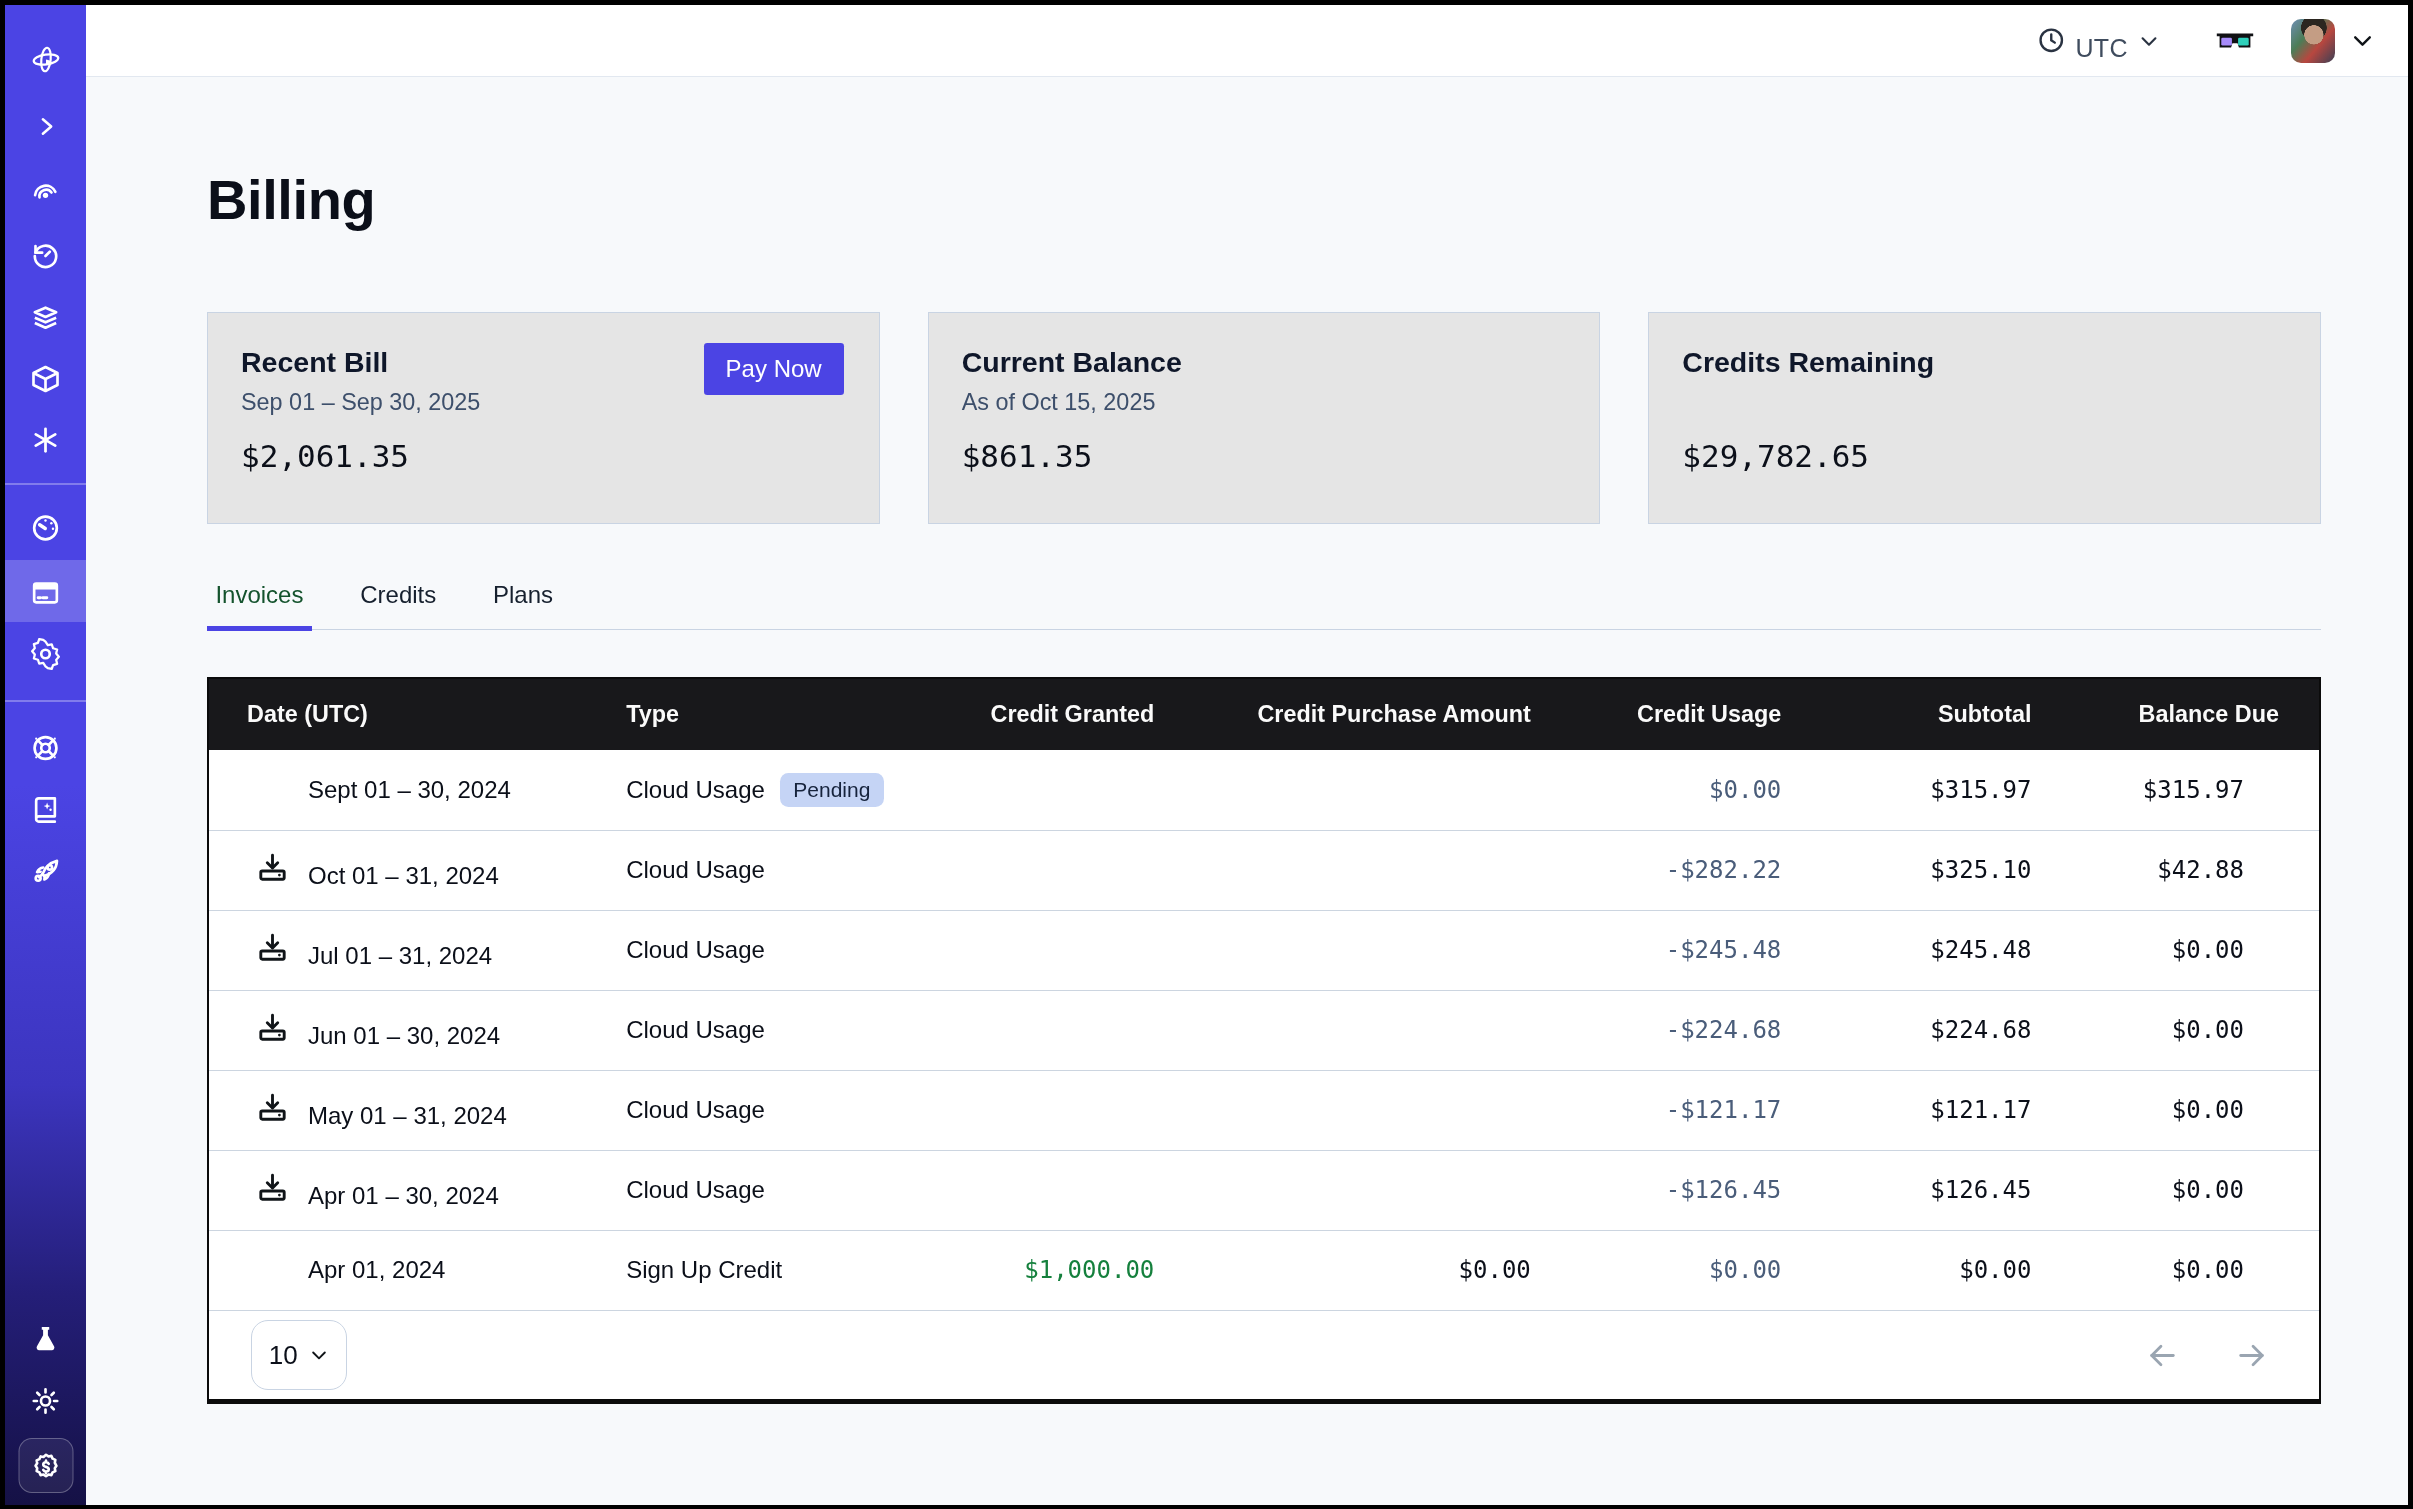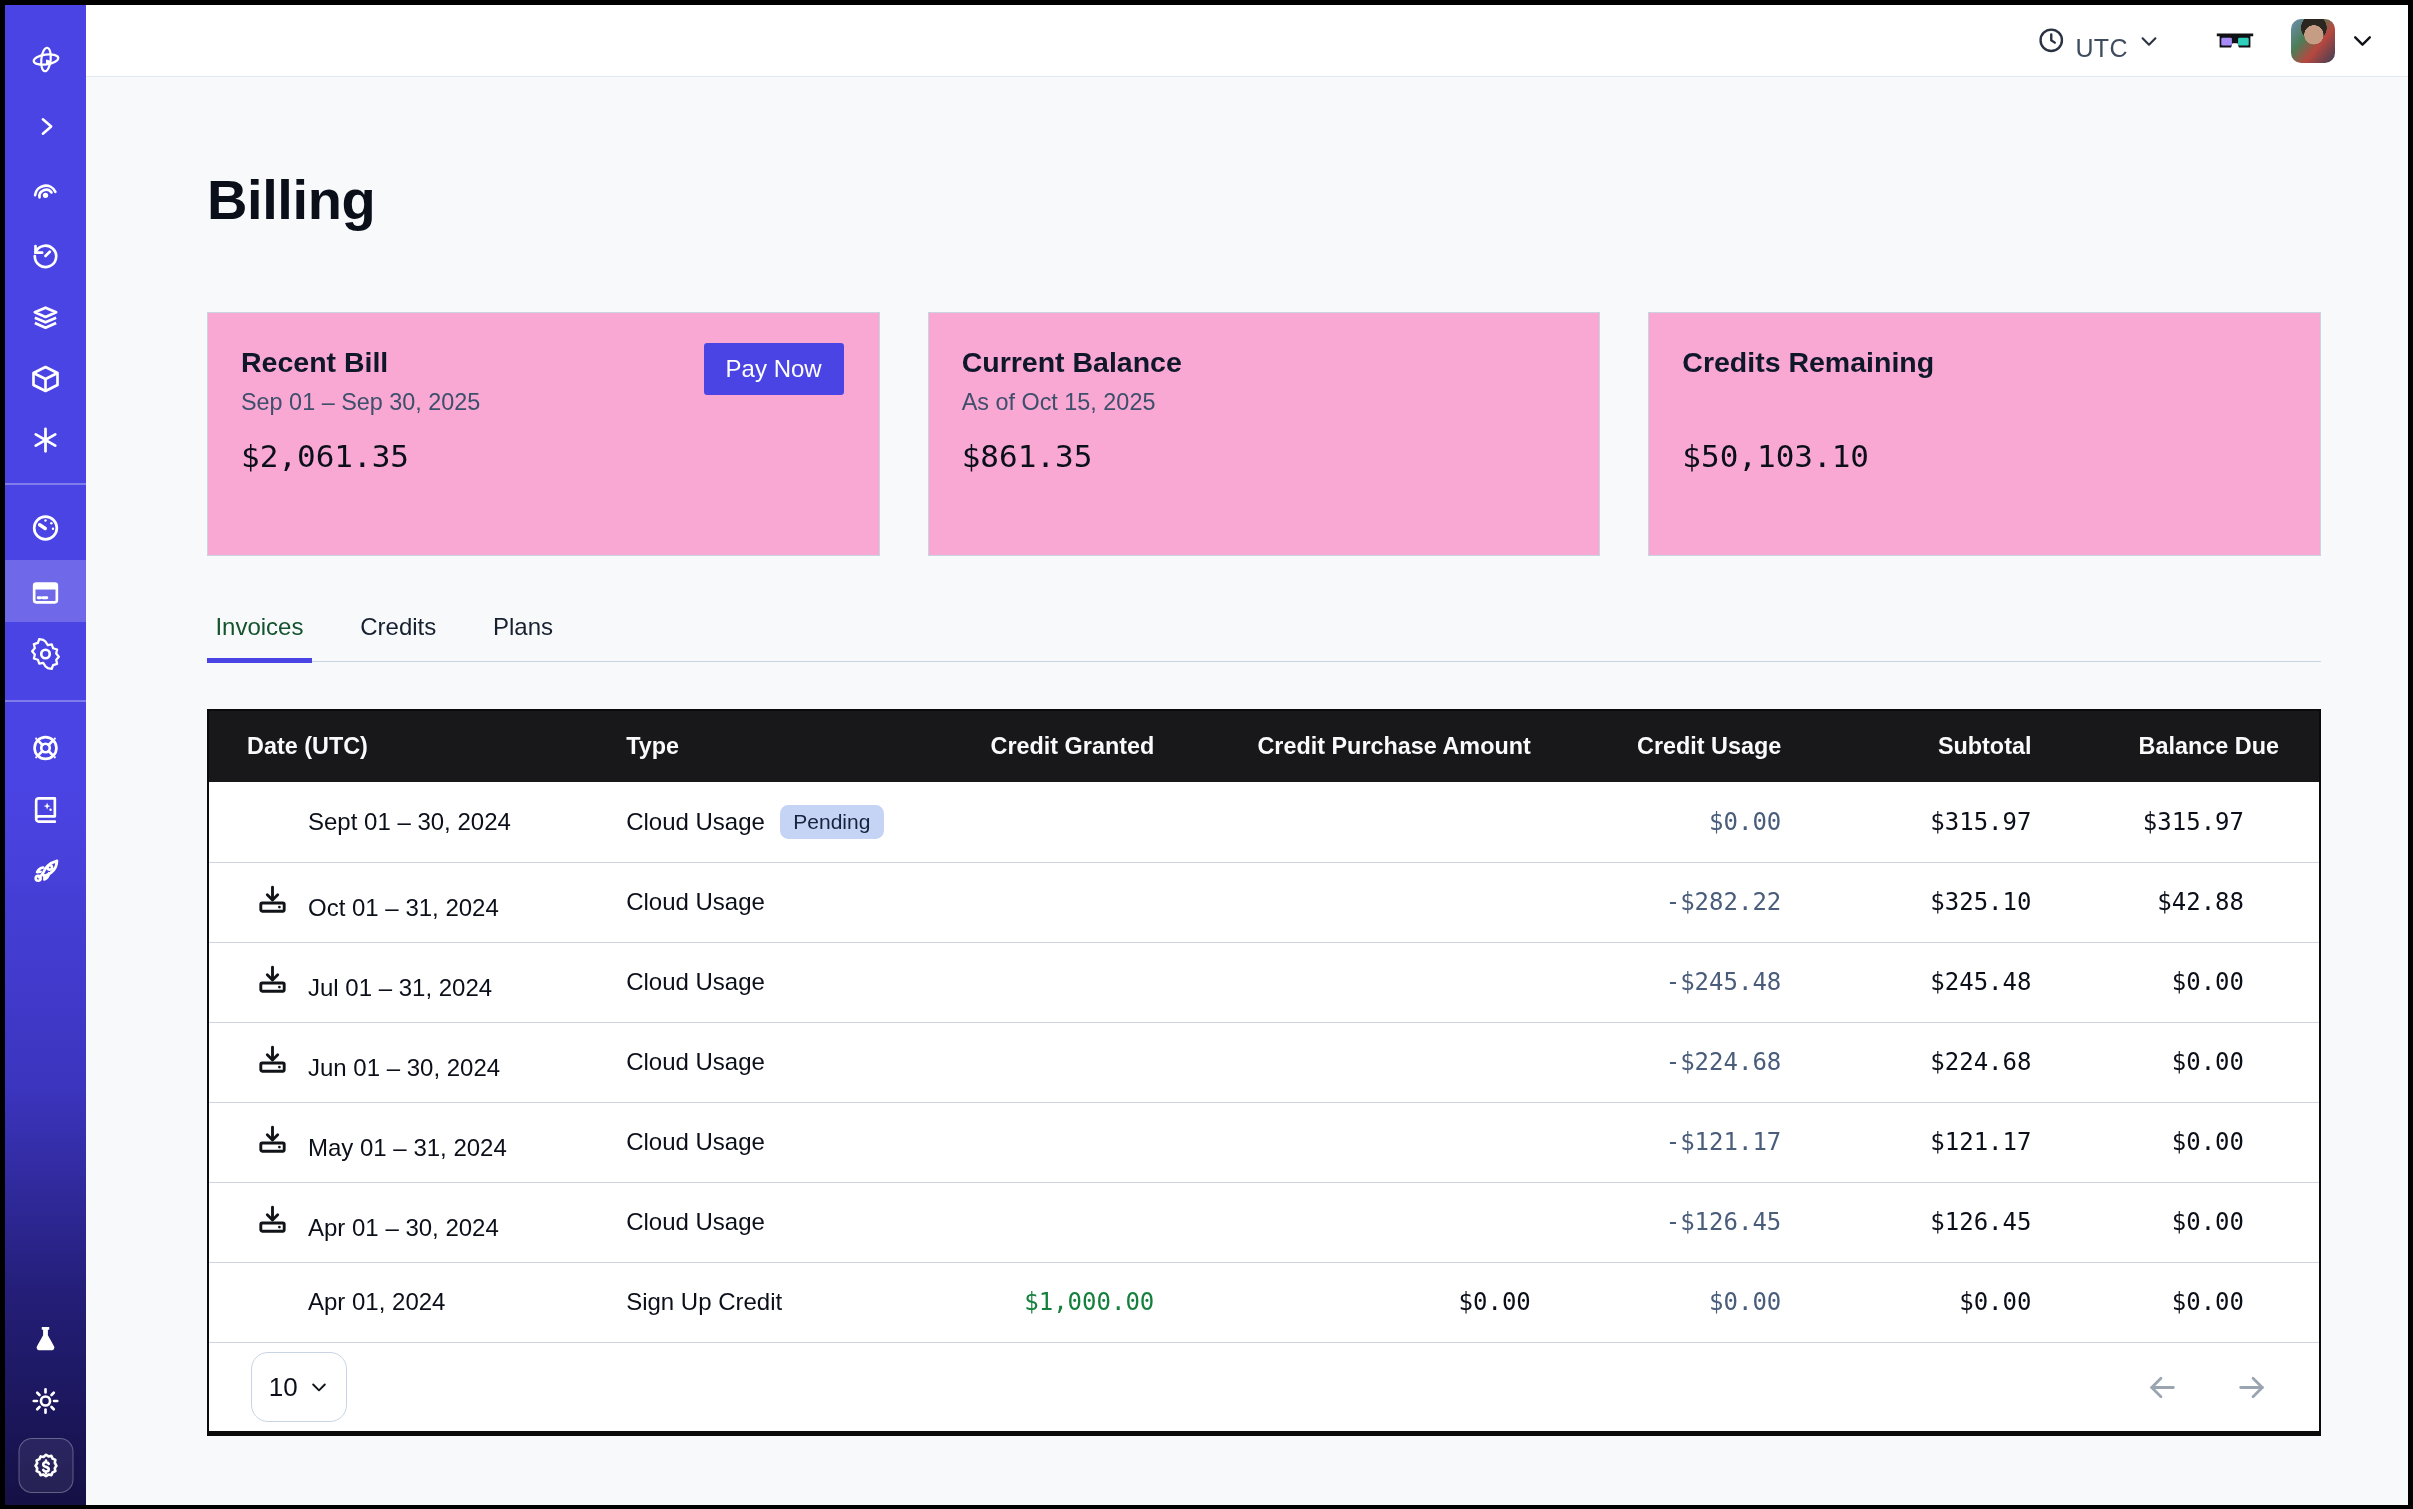--- a/index.html
+++ b/index.html
@@ -39,21 +39,21 @@
       radial-gradient(circle at 52% 36%, #c49d84 0 26%, rgba(0,0,0,0) 27%),
       radial-gradient(circle at 52% 20%, #2b2620 0 30%, rgba(0,0,0,0) 31%),
       linear-gradient(130deg,#6f8fb5 0%,#4c7d57 35%,#b8473f 62%,#3a3f55 100%);
   }
   .acct-chevron{ margin-left:15px; color:#333c49; cursor:pointer; display:flex; }
   .content{ flex:1; overflow:hidden; }
   .container{ width:2114px; margin-left:121px; }
   h1.page-title{ margin-top:90px; font-size:56px; font-weight:600; letter-spacing:-0.4px; }
   
   .cards{ margin-top:80px; display:grid; grid-template-columns:1fr 1fr 1fr; gap:48px; }
-  .card{ background:#f9a8d4; border:1.7px solid #c9d4e3; height:244px; padding:33px 32px 0 33px; position:relative; }
+  .card{ background:#e5e5e5; border:1.7px solid #c9d4e3; height:212px; padding:33px 32px 0 33px; position:relative; }
   .card-title{ font-size:28.5px; font-weight:600; color:#0f172a; }
   .card-sub{ margin-top:10px; font-size:23.4px; color:#3d4f6b; min-height:28.5px; }
   .card-amount{ margin-top:20px; font-family:"DejaVu Sans Mono",monospace; font-size:31px; color:#0b0f19; }
   .paynow{
     position:absolute; top:30px; right:35px; background:#4b44e4; color:#fff; border:none;
     font-family:inherit; font-size:24px; padding:0 22px; height:52px; border-radius:3.3px; cursor:pointer;
   }
   
   .tabs{ margin-top:57px; display:flex; border-bottom:1.7px solid #c9d4e3; }
   .tab{ background:none; border:none; font-family:inherit; font-size:24px; color:#16202e;
@@ -268,21 +268,21 @@
             <button class="paynow">Pay Now</button>
           </div>
           <div class="card">
             <div class="card-title">Current Balance</div>
             <div class="card-sub">As of Oct 15, 2025</div>
             <div class="card-amount">$861.35</div>
           </div>
           <div class="card">
             <div class="card-title">Credits Remaining</div>
             <div class="card-sub"></div>
-            <div class="card-amount">$50,103.10</div>
+            <div class="card-amount">$29,782.65</div>
           </div>
         </div>
 
         <div class="tabs">
           <button class="tab active">Invoices</button>
           <button class="tab">Credits</button>
           <button class="tab">Plans</button>
         </div>
 
         <div class="table-wrap">

